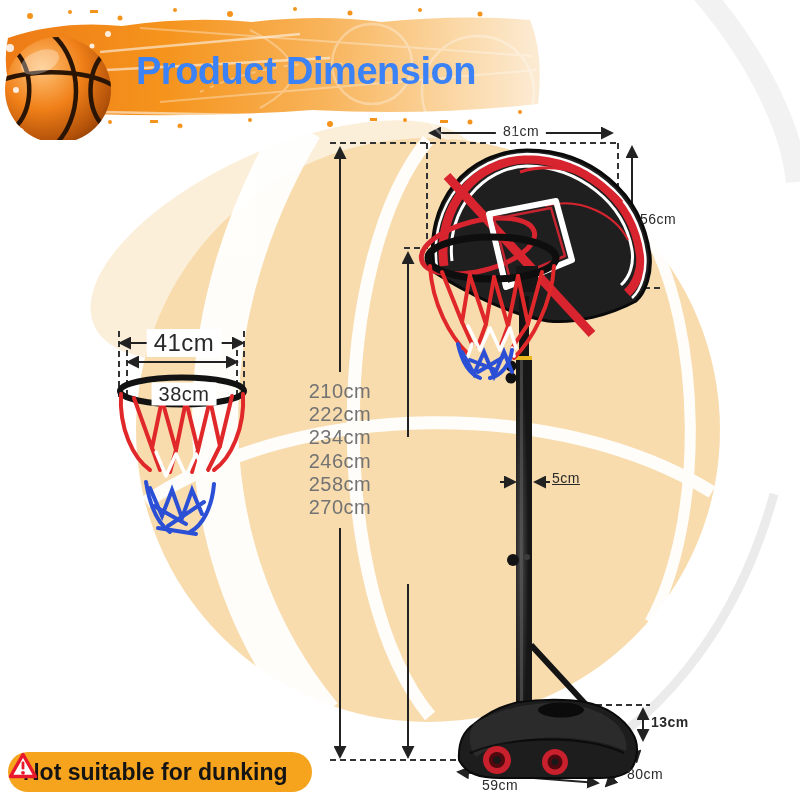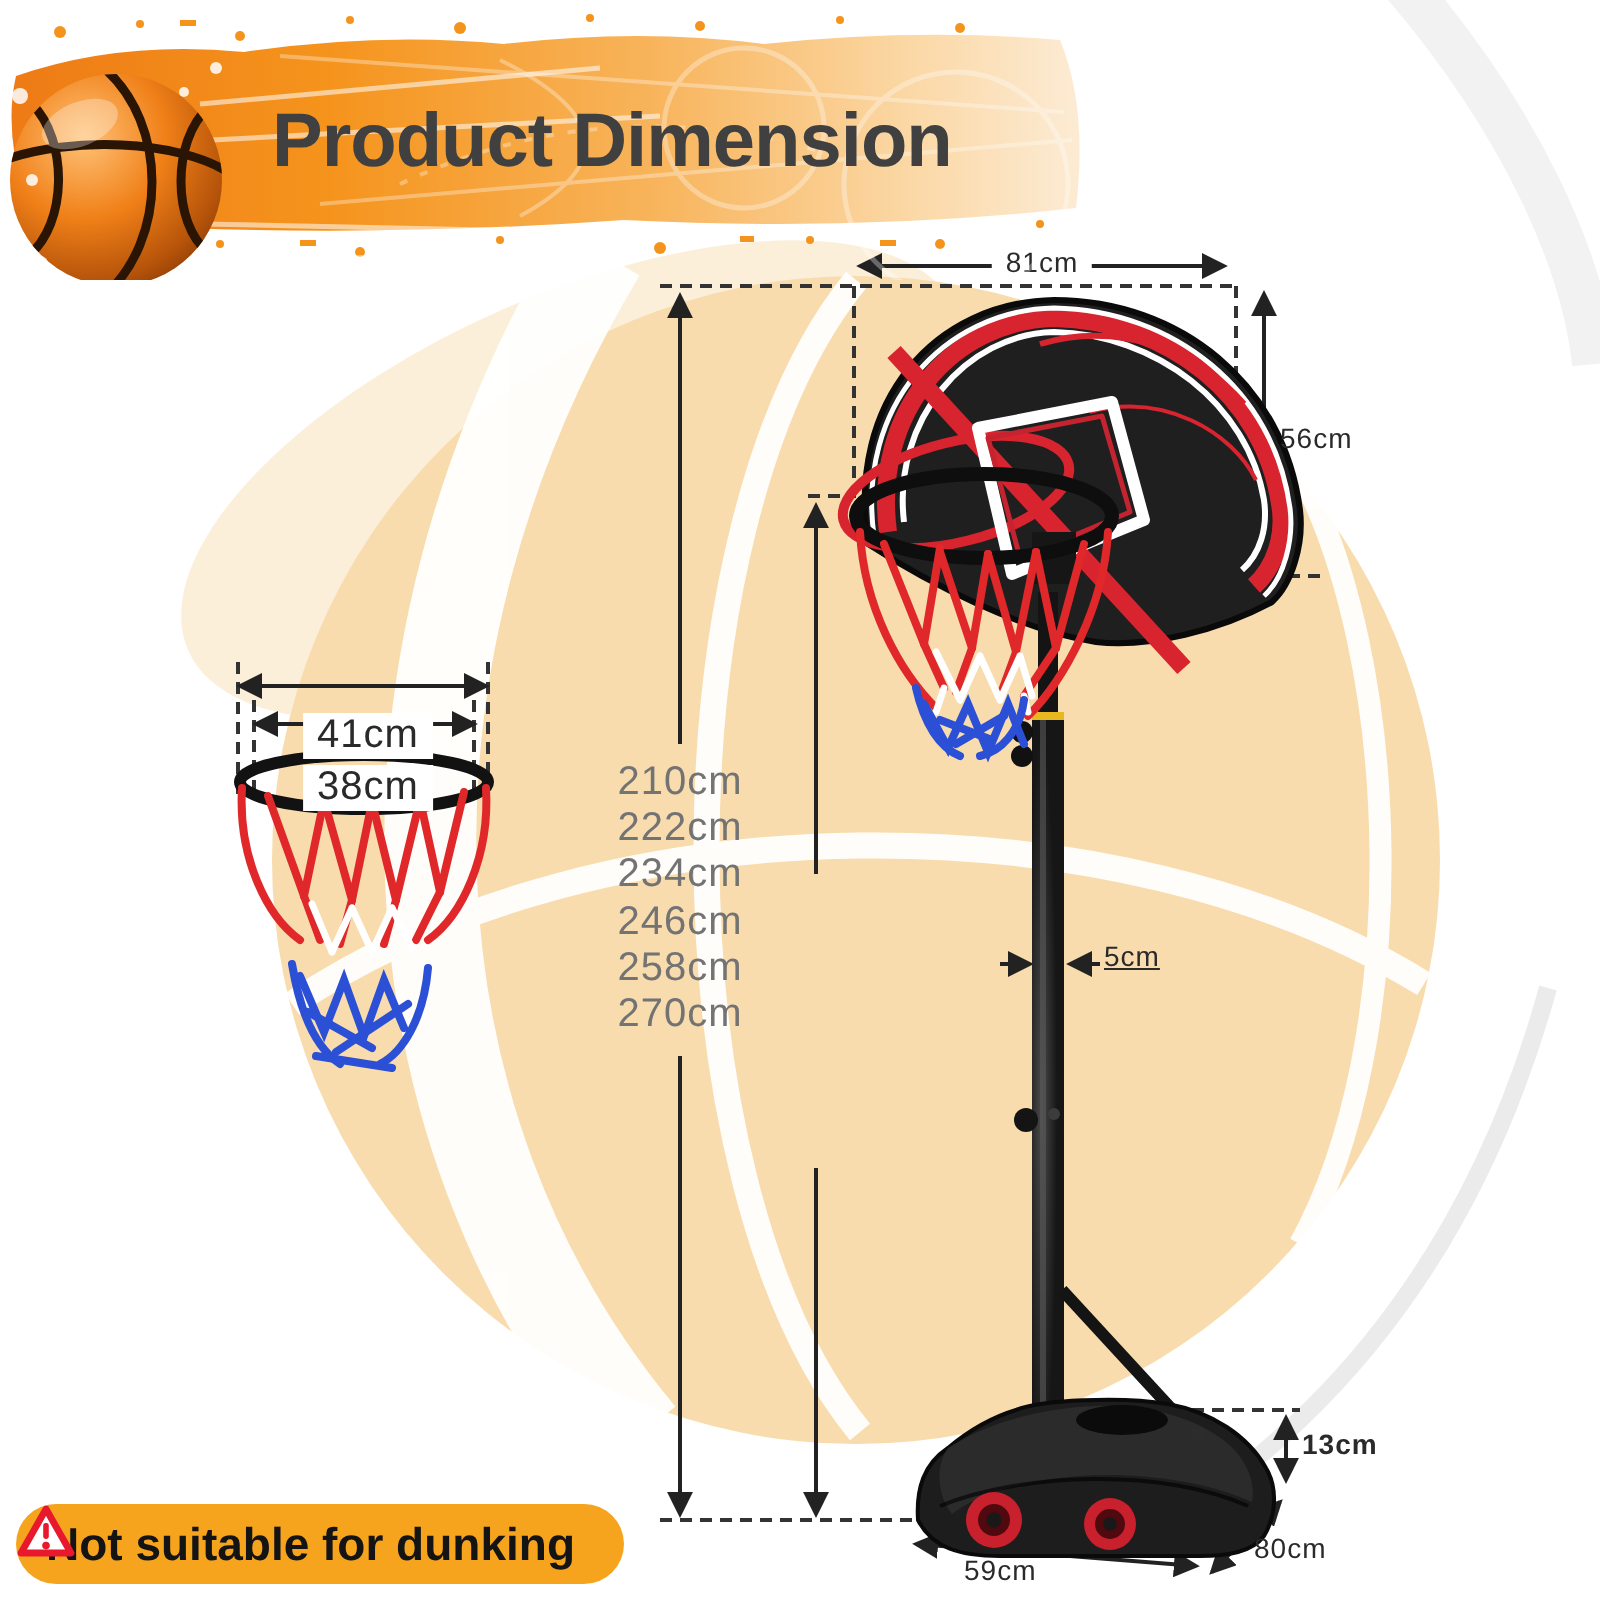--- a/index.html
+++ b/index.html
@@ -3,21 +3,21 @@
 <meta charset="utf-8">
 <style>
   html,body{margin:0;padding:0;background:#fff;}
   #stage{position:relative;width:800px;height:800px;background:#ffffff;overflow:hidden;
          font-family:"Liberation Sans",sans-serif;color:#222;}
   svg{position:absolute;left:0;top:0;}
   .lbl{position:absolute;color:#2a2a2a;font-size:14px;font-weight:500;letter-spacing:.5px;white-space:nowrap;}
   .lbl.bgd{background:#fff;padding:0 7px;transform:translate(-50%,-50%);}
   .hcol{position:absolute;text-align:center;font-size:20px;font-weight:500;color:#737373;
         line-height:23.2px;letter-spacing:.5px;}
-  #title{position:absolute;left:136px;top:50px;font-size:38px;font-weight:bold;color:#404040;
+  #title{position:absolute;left:136px;top:50px;font-size:38px;font-weight:bold;color:#3b82f6;
          letter-spacing:-.5px;white-space:nowrap;z-index:6;}
   #badge{position:absolute;left:8px;top:752px;width:304px;height:40px;background:#F6A41D;
          border-radius:24px;display:flex;align-items:center;box-sizing:border-box;
          padding-left:15px;gap:10px;z-index:6;}
   #badge .btxt{font-size:23px;font-weight:bold;color:#141414;white-space:nowrap;}
   #banner{position:absolute;left:0;top:0;width:560px;height:140px;z-index:5;}
 </style>
 </head>
 <body>
 
@@ -171,21 +171,21 @@
       <g fill="none" stroke="#2B4FD5" stroke-width="4" stroke-linecap="round">
         <path d="M 150 488 L 162 516 L 172 490 L 182 518 L 192 490 L 202 514"></path>
         <path d="M 146 482 C 150 506 158 524 170 532 M 214 484 C 212 508 202 526 190 532"></path>
         <path d="M 154 506 L 186 524 M 168 526 L 204 502 M 158 528 L 196 534"></path>
       </g>
     </g>
   </svg>
 
   <span class="lbl bgd" style="left:521px;top:131px;">81cm</span>
   <span class="lbl" style="left:640px;top:211px;">56cm</span>
-  <span class="lbl bgd" style="left:184px;top:343px;font-size:20px;margin-top:25px;">41cm</span>
+  <span class="lbl bgd" style="left:184px;top:343px;font-size:24px;">41cm</span>
   <span class="lbl bgd" style="left:184px;top:362px;font-size:20px;margin-top:32px;">38cm</span>
   <span class="lbl" style="left:552px;top:470px;text-decoration:underline;">5cm</span>
   <span class="lbl" style="left:651px;top:714px;font-weight:bold;">13cm</span>
   <span class="lbl" style="left:482px;top:777px;">59cm</span>
   <span class="lbl" style="left:627px;top:766px;">80cm</span>
 
   <div class="hcol" style="left:290px;top:380px;width:100px;">
     <div>210cm</div>
     <div>222cm</div>
     <div>234cm</div>

